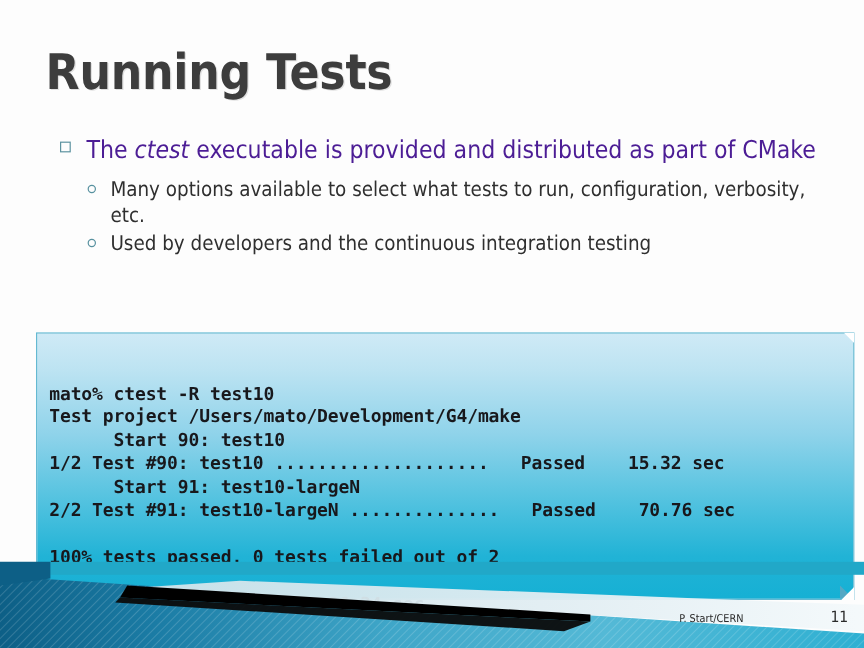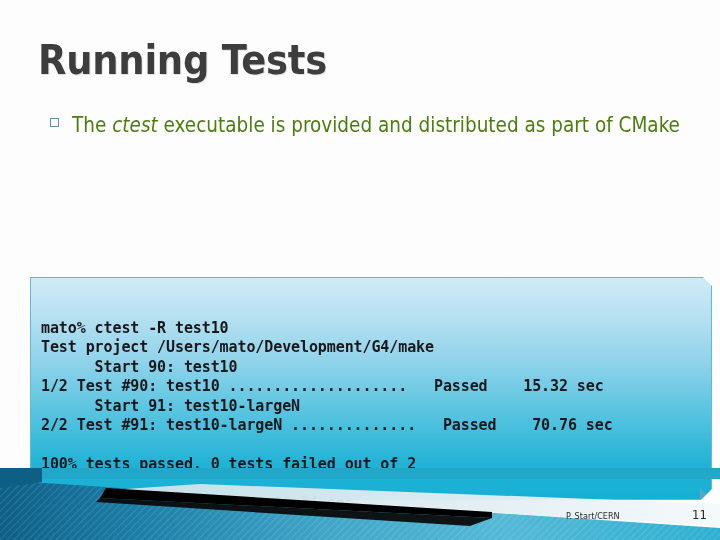--- a/index.html
+++ b/index.html
@@ -36,21 +36,21 @@
     position: absolute;
     left: 48px;
     top: 112px;
     width: 650px;
   }
   .lvl1 {
     position: relative;
     padding-left: 24px;
     font-size: 20.5px;
     line-height: 26px;
-    color: #4d7c0f;
+    color: #4c1d95;
     font-family: "DejaVu Sans Condensed", "Liberation Sans Narrow", "Liberation Sans", sans-serif;
     margin-bottom: 6px;
   }
   .lvl1 .mk {
     position: absolute;
     left: 2px;
     top: 6px;
     width: 9px;
     height: 9px;
     border: 1.4px solid #5d93a0;
@@ -162,20 +162,30 @@
 
   <div id="title">Running Tests</div>
 
   <div id="body">
 
     <div class="lvl1">
       <span class="mk"></span>
       <span>The </span><span class="it">ctest</span><span> executable is provided and distributed as part of CMake</span>
     </div>
 
+    <div class="lvl2wrap">
+      <div class="lvl2">
+        <span class="mk"></span>
+        <span>Many options available to select what tests to run, configuration, verbosity, etc.</span>
+      </div>
+      <div class="lvl2">
+        <span class="mk"></span>
+        <span>Used by developers and the continuous integration testing</span>
+      </div>
+    </div>
 
   </div>
 
   <div id="termbox">
     <div id="fold-tr"></div>
     <div id="fold-br-in"></div>
     <div id="fold-br"></div>
     <pre id="termtext">mato% ctest -R test10
 Test project /Users/mato/Development/G4/make
       Start 90: test10

